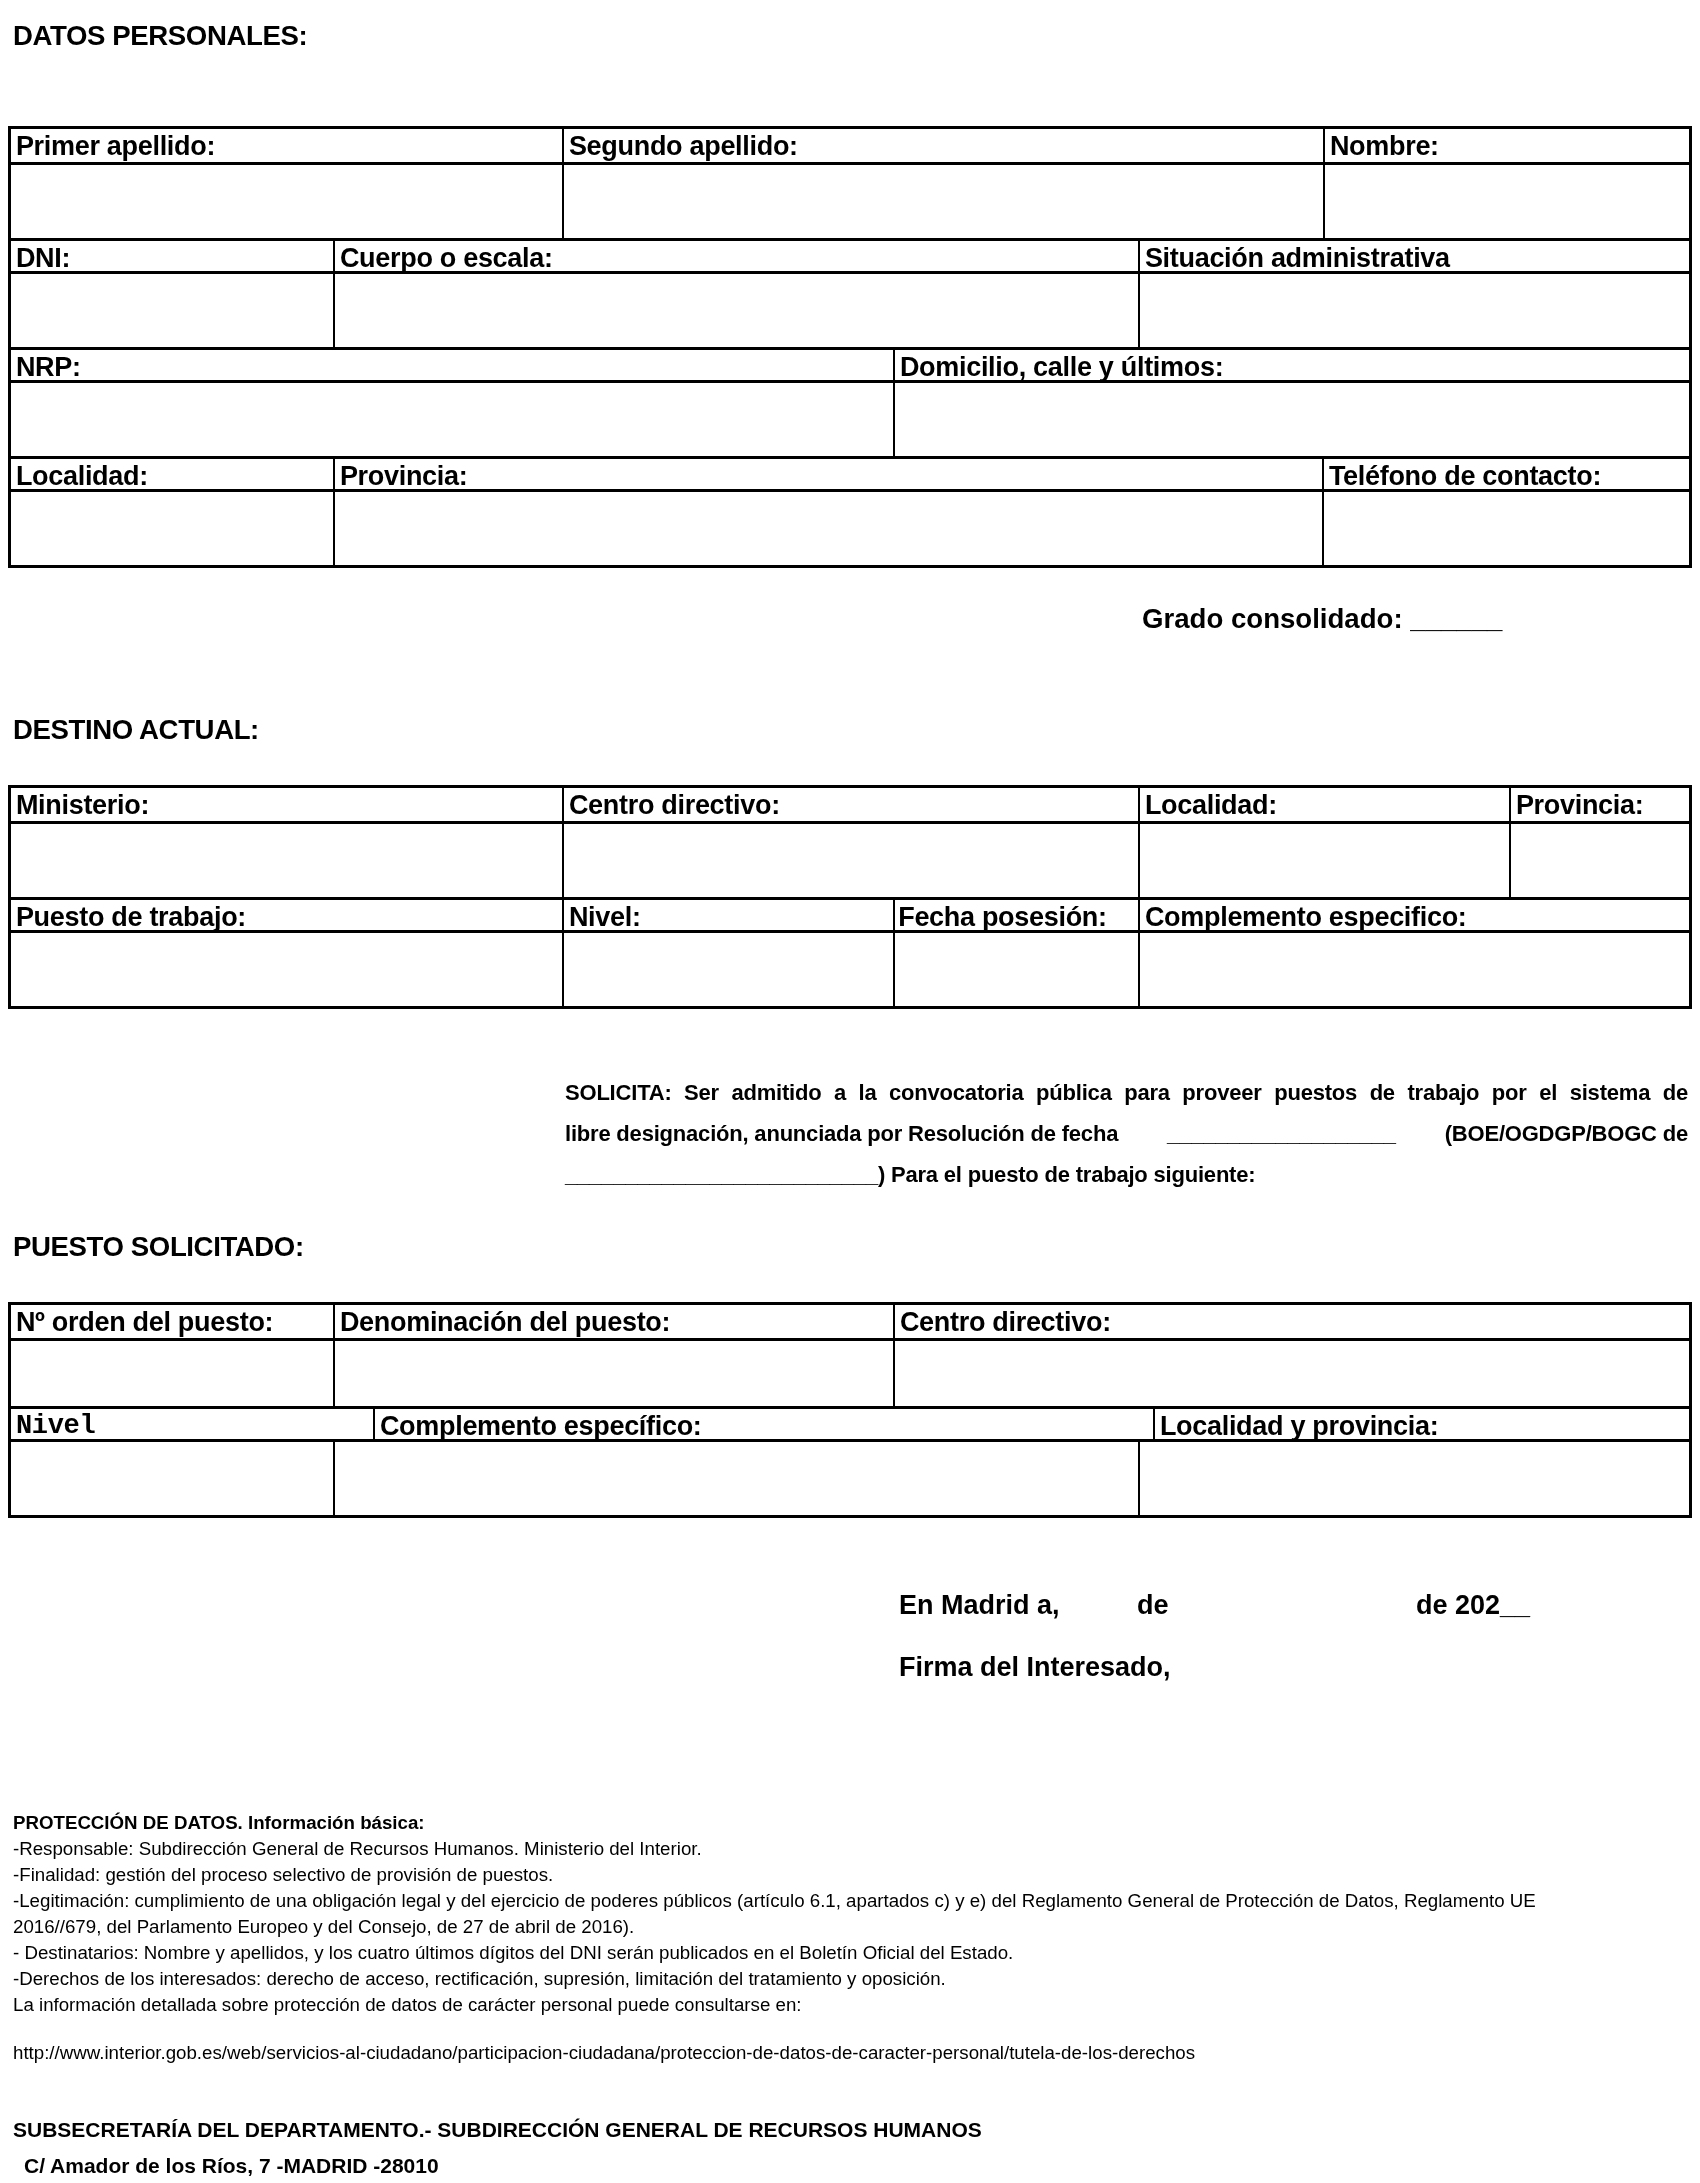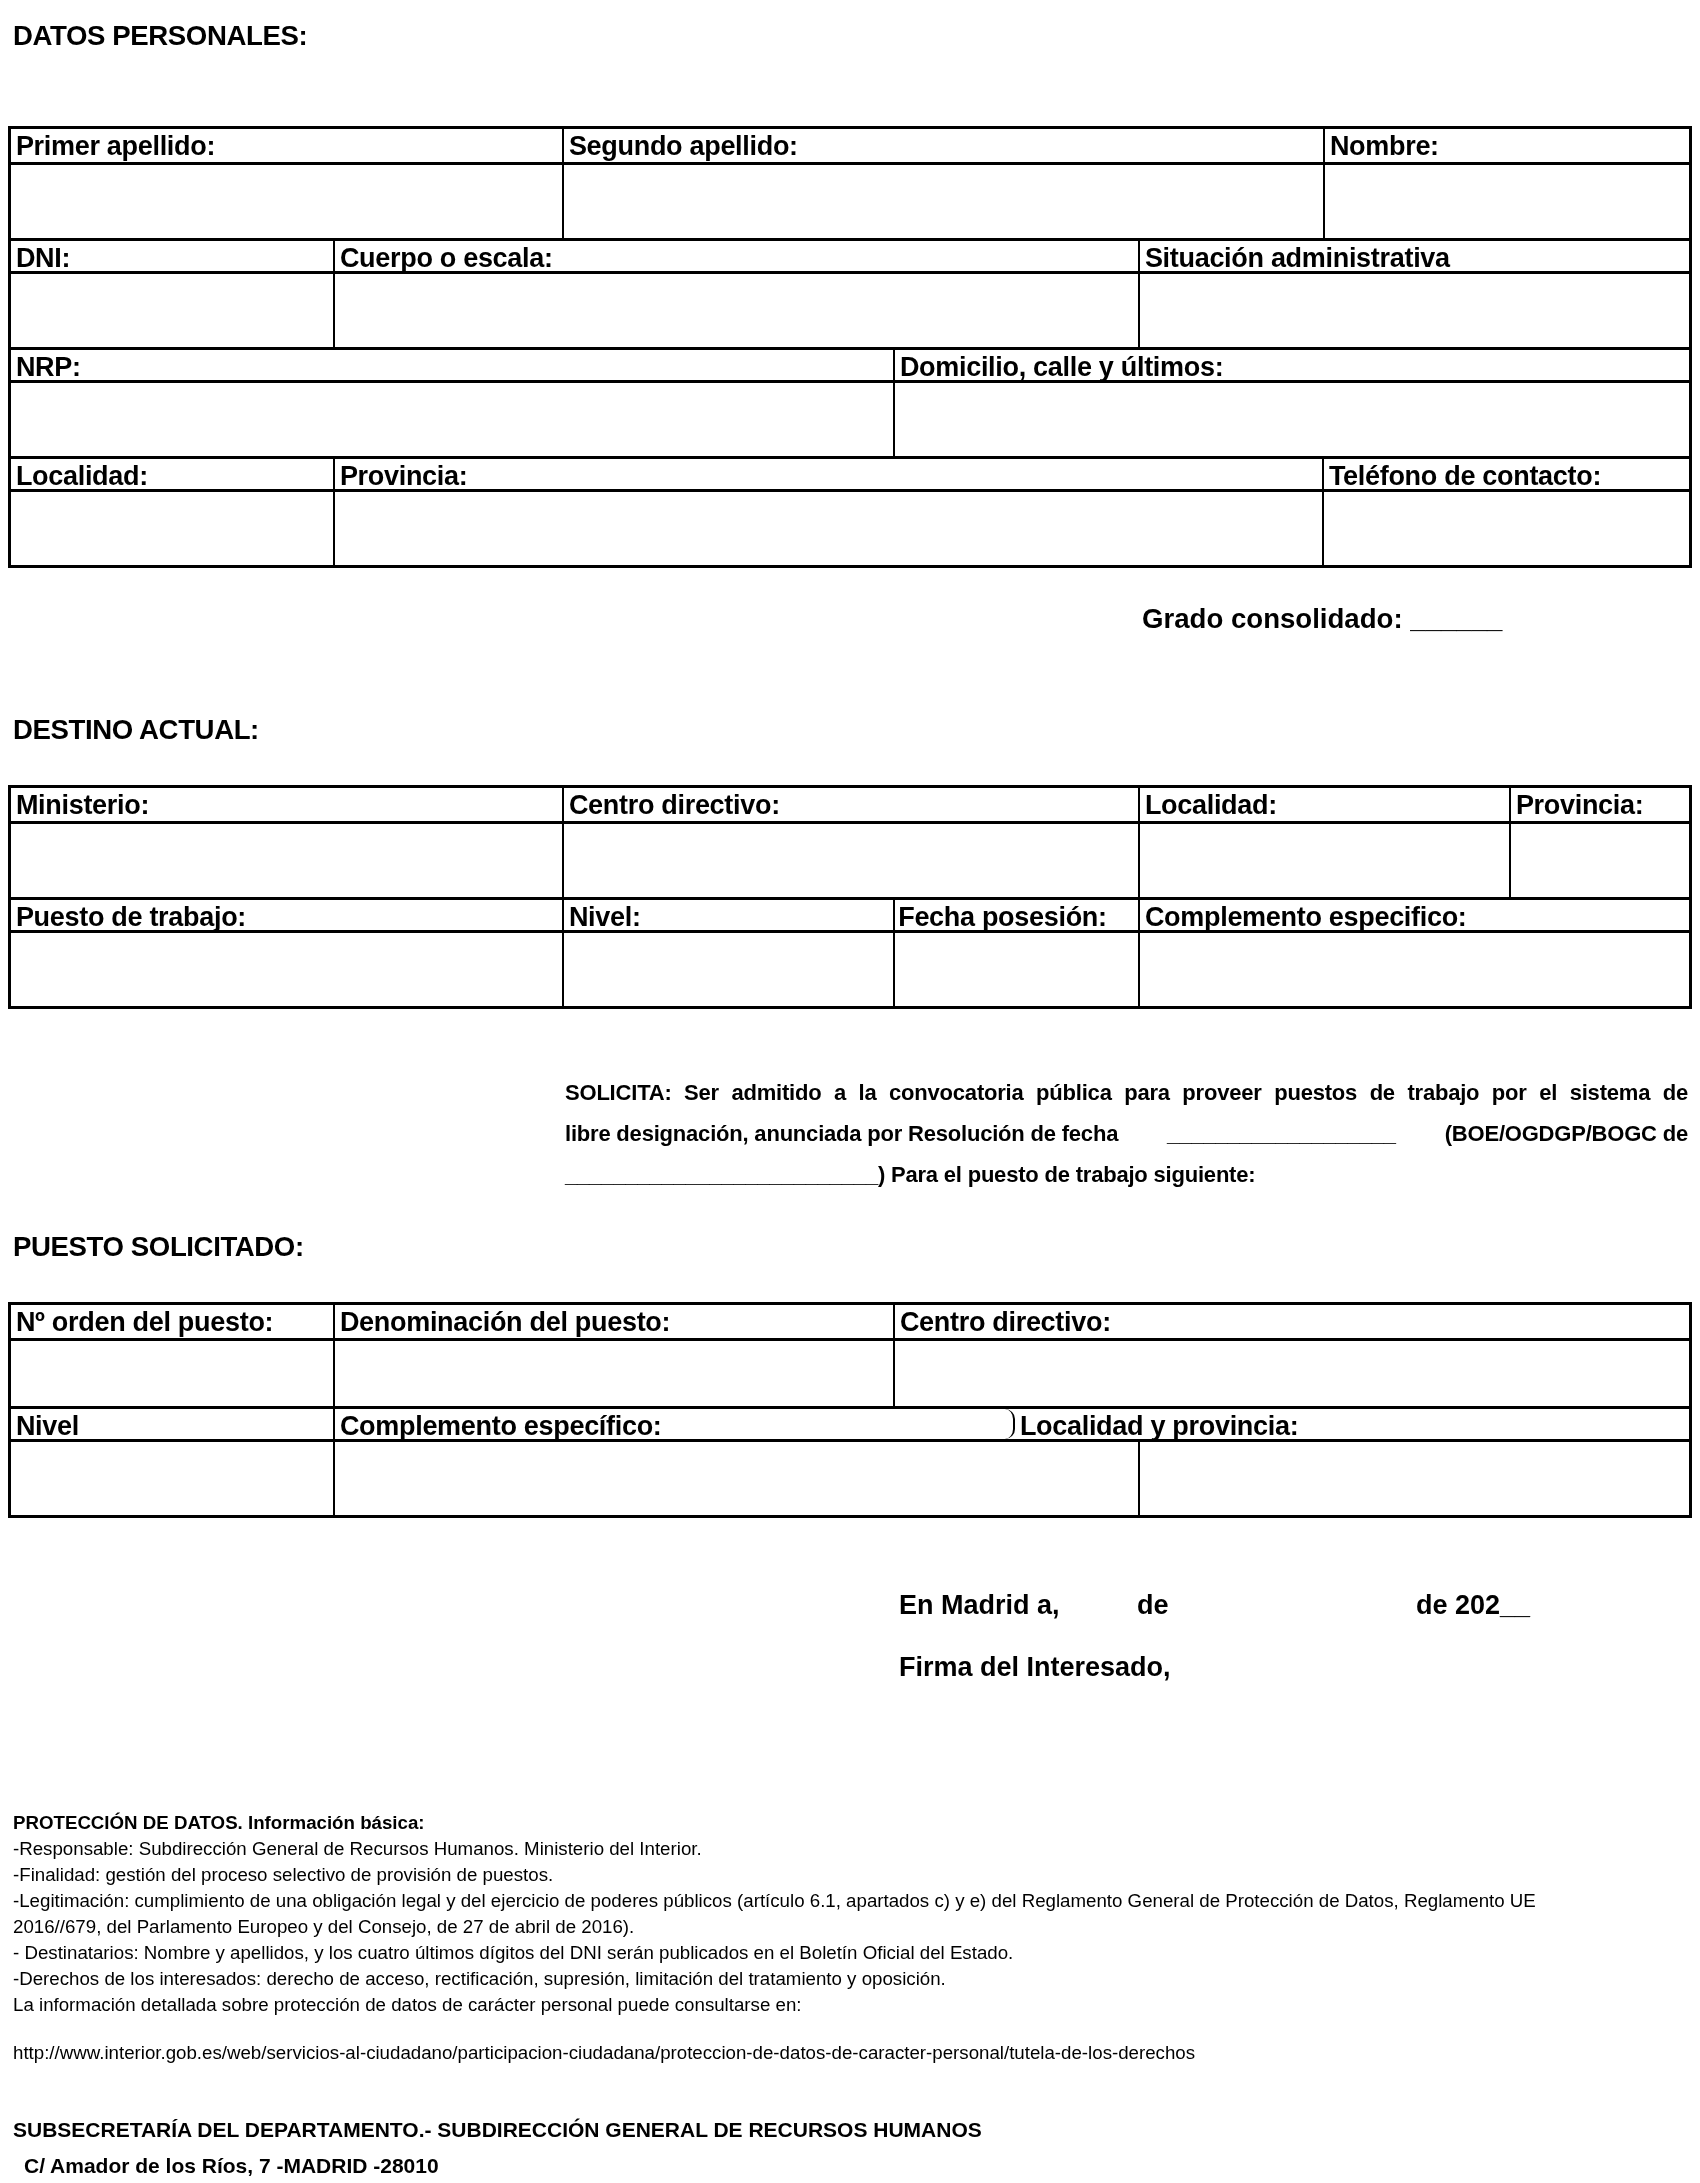--- a/index.html
+++ b/index.html
@@ -125,22 +125,22 @@
     <div class="cell label" style="width:324px;">Nº orden del puesto:</div>
     <div class="cell label" style="width:560px;">Denominación del puesto:</div>
     <div class="cell label" style="flex:1;">Centro directivo:</div>
   </div>
   <div class="row fld" style="height:65px;">
     <div class="cell input" style="width:324px;"><input value="" style=""></div>
     <div class="cell input" style="width:560px;"><input value="" style=""></div>
     <div class="cell input" style="flex:1;"><input value="" style=""></div>
   </div>
   <div class="row lbl">
-    <div class="cell label" style="width:324px;">Nivel</div>
-    <div class="cell label" style="width:680px;border-radius:10px;">Complemento específico:</div>
+    <div class="cell label" style="width:364px;font-family:Liberation Mono, monospace;">Nivel</div>
+    <div class="cell label" style="width:780px;">Complemento específico:</div>
     <div class="cell label" style="flex:1;">Localidad y provincia:</div>
   </div>
   <div class="row fld">
     <div class="cell input" style="width:324px;"><input value="" style=""></div>
     <div class="cell input" style="width:805px;"><input value="" style=""></div>
     <div class="cell input" style="flex:1;"><input value="" style=""></div>
   </div>
 </div>
 
 <div class="abs sign" style="left:899px; top:1590px;">En Madrid a,</div>

